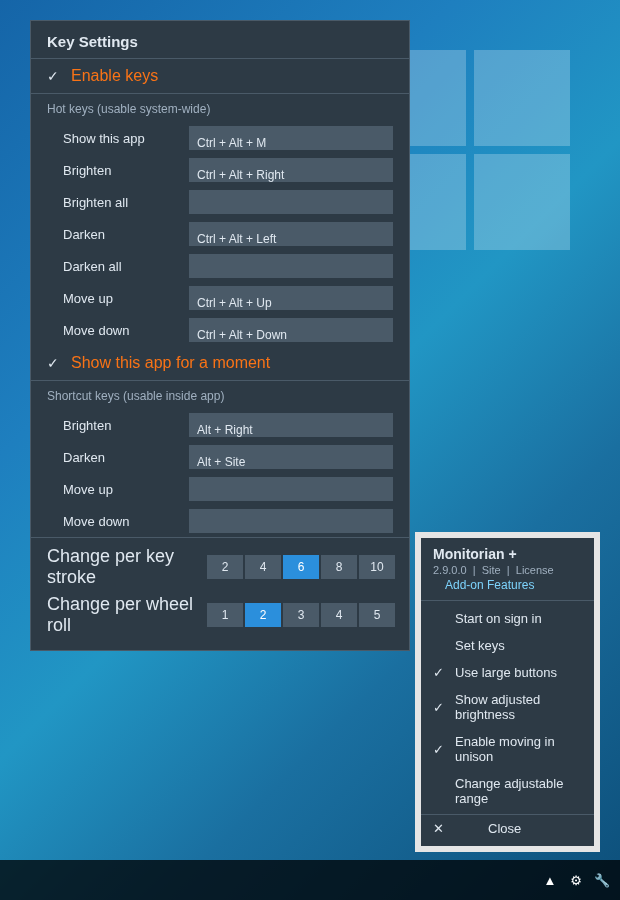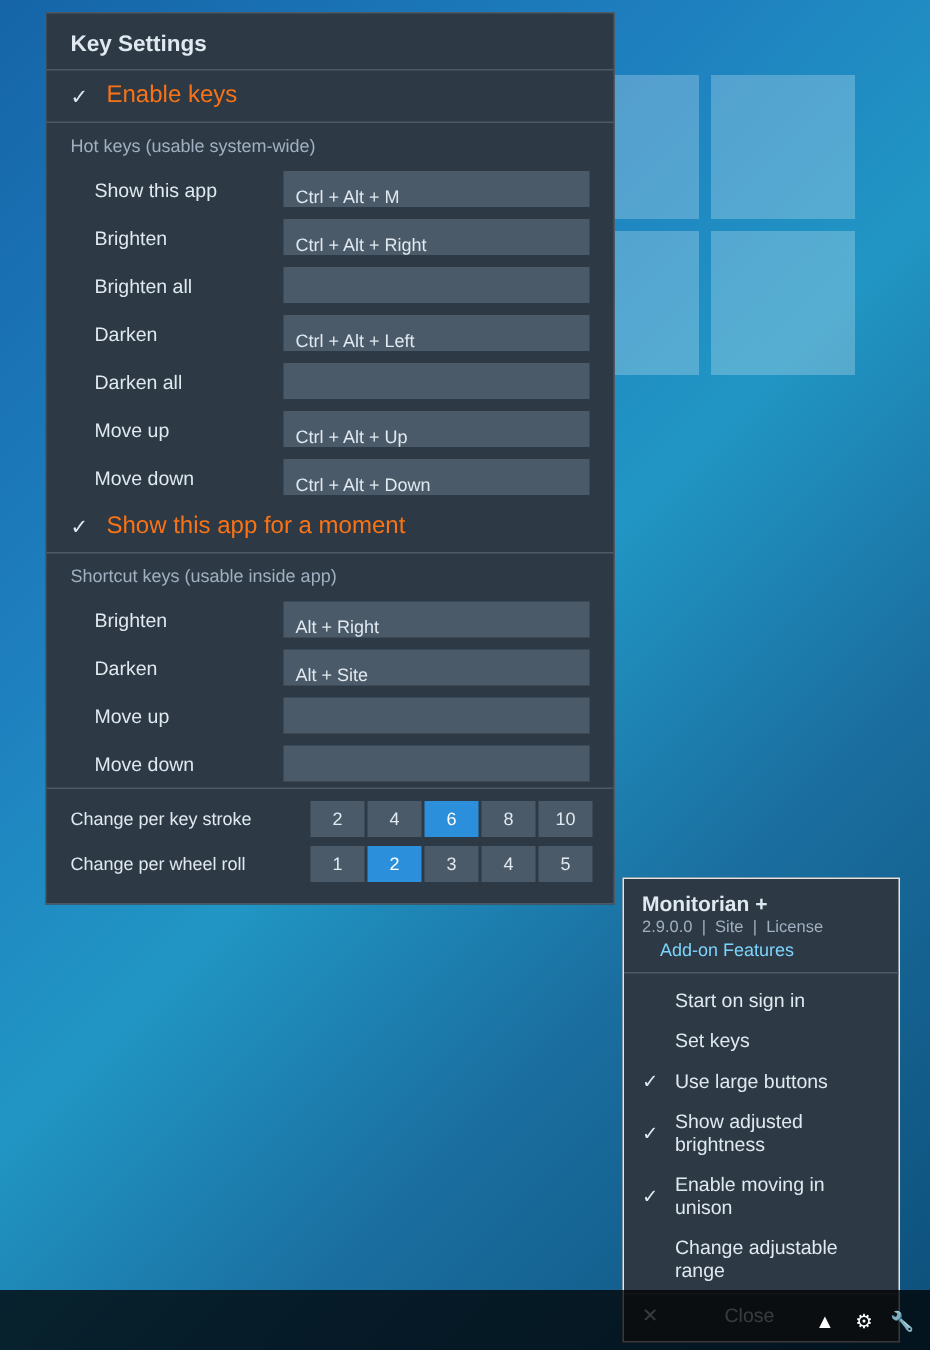--- a/index.html
+++ b/index.html
@@ -74,21 +74,21 @@
       align-items: center;
       justify-content: center;
       color: white;
       font-size: 13px;
     }
 
     
     .key-settings-panel {
       position: absolute;
       left: 30px;
-      top: 8px;
+      top: 20px;
       width: 380px;
       background: #2d3a45;
       border: 1px solid #4a5a68;
       z-index: 50;
       color: #e0e8f0;
     }
 
     .panel-title {
       font-size: 15px;
       font-weight: 600;
@@ -170,21 +170,21 @@
       padding: 8px 16px;
     }
 
     .change-row {
       display: flex;
       align-items: center;
       margin-bottom: 6px;
     }
 
     .change-label {
-      font-size: 12px;
+      font-size: 18px;
       color: #e0e8f0;
       width: 160px;
       flex-shrink: 0;
     }
 
     .button-group {
       display: flex;
       gap: 2px;
     }
 
@@ -203,24 +203,24 @@
 
     .step-button.active {
       background: #2b8fdc;
       color: white;
     }
 
     
     .addon-panel {
       position: absolute;
       right: 20px;
-      top: 585px;
+      top: 532px;
       width: 185px;
       background: #2d3a45;
-      border: 1px solid #e5e5e5;
+      border: 6px solid #e5e5e5;
       z-index: 50;
       color: #e0e8f0;
       padding-bottom: 4px;
     }
 
     .addon-header {
       padding: 8px 12px 4px 12px;
     }
 
     .addon-title {

